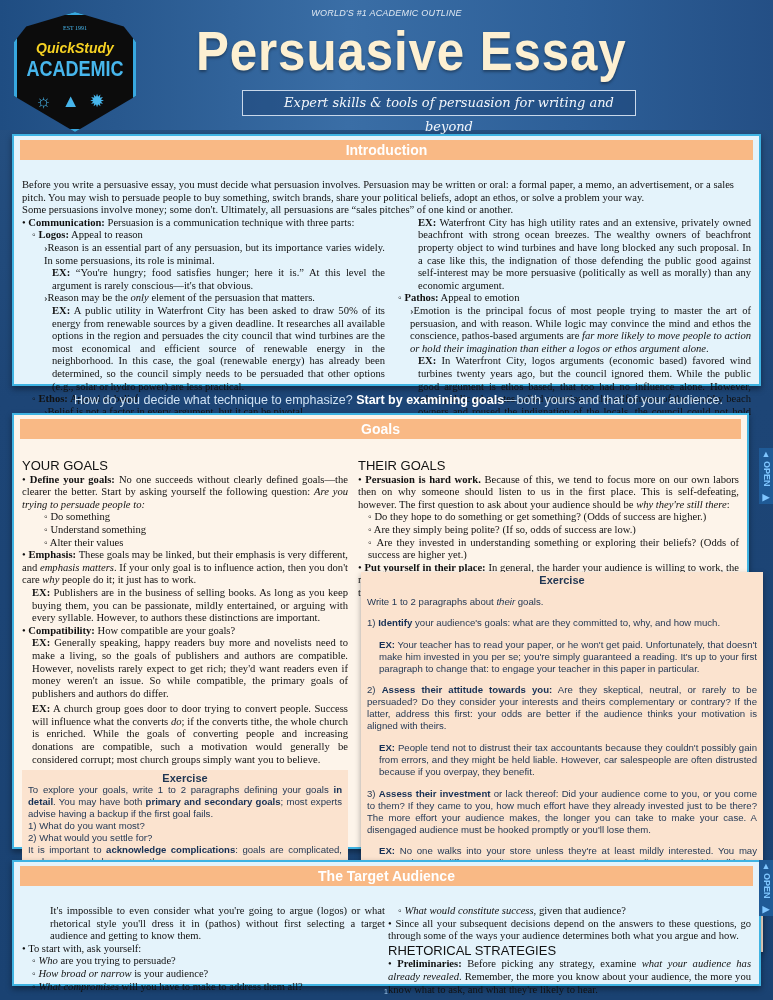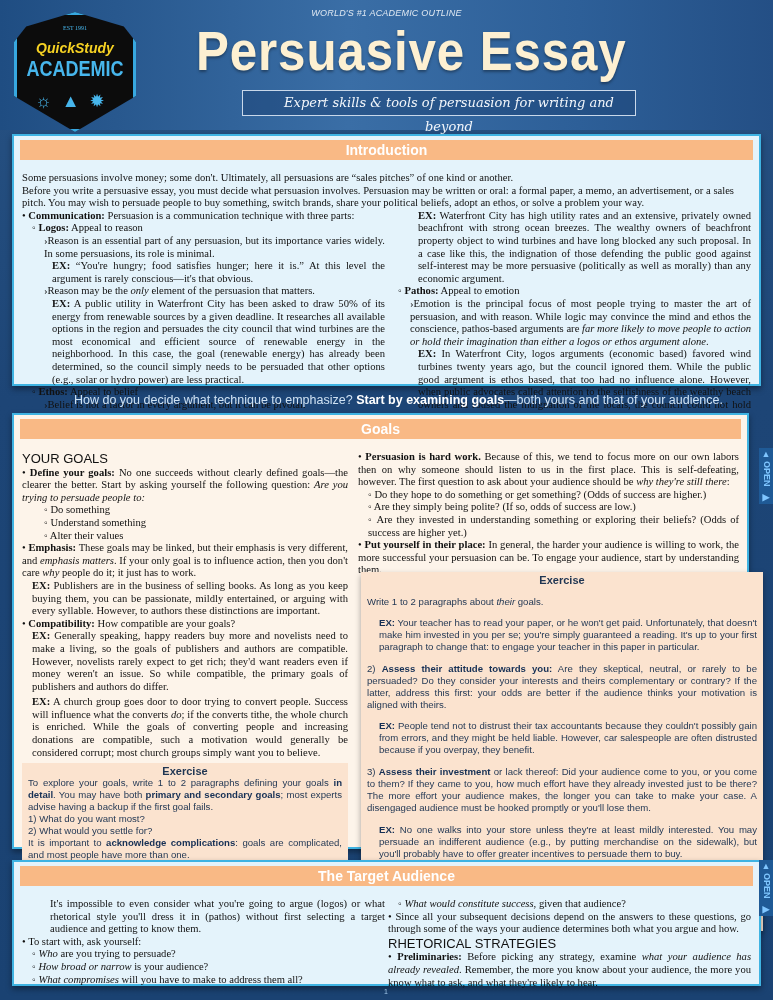--- a/index.html
+++ b/index.html
@@ -23,21 +23,21 @@
     clip-path: polygon(10% 12%,50% 0,90% 12%,100% 25%,100% 70%,50% 100%,0 70%,0 25%); }
   .logo-qs { position:absolute; left:0; width:122px; top:28px; text-align:center; font-family:"Liberation Sans",sans-serif;
     font-weight:bold; font-style:italic; font-size:14px; color:#f6d223; }
   .logo-ac { position:absolute; left:0; width:122px; top:44px; text-align:center; font-family:"Liberation Sans",sans-serif;
     font-weight:bold; font-size:22px; color:#47b6ec; transform:scaleX(.82); }
   .logo-est { position:absolute; left:0; width:122px; top:13px; text-align:center; font-size:6px; color:#47b6ec; }
   .logo-icons { position:absolute; left:0; width:122px; top:78px; text-align:center; font-size:18px; color:#47b6ec; letter-spacing:10px; }
 
   .panel { position:absolute; background:#e4f3fb; border:2px solid #3fb3e2; box-shadow:0 3px 6px rgba(0,0,0,.4); }
   .panel-head { background:#f9b985; color:#fff; font-family:"Liberation Sans",sans-serif; font-weight:bold;
-    font-size:14px; text-align:center; height:20px; line-height:20px; margin:4px 6px 12px 6px; }
+    font-size:14px; text-align:center; height:20px; line-height:20px; margin:4px 6px 19px 6px; }
   .txt { font-size:10.6px; line-height:12.6px; }
   .txt p { margin:0; }
   .b { font-weight:bold; } .i { font-style:italic; }
   .ind1 { padding-left:10px; } .ind2 { padding-left:22px; } .ind3 { padding-left:30px; }
   .intro { left:12px; top:134px; width:745px; height:248px; }
   .intro-body { padding:0 8px; }
   .cols { display:flex; gap:3px; }
   .col { flex:1; text-align:justify; }
   .prompt { position:absolute; left:12px; width:773px; top:393px; text-align:center; font-family:"Liberation Sans",sans-serif;
     font-size:12.5px; color:#cfe2f3; }
@@ -65,22 +65,22 @@
     <div class="logo-est">EST 1991</div>
     <div class="logo-qs">QuickStudy</div>
     <div class="logo-ac">ACADEMIC</div>
     <div class="logo-icons"><span>☼</span><span>▲</span><span>✹</span></div>
   </div>
 </div>
 
 <div class="panel intro">
   <div class="panel-head">Introduction</div>
   <div class="intro-body txt">
+    <p>Before you write a persuasive essay, you must decide what persuasion involves. Persuasion may be written or oral: a formal paper, a memo, an advertisement, or a sales pitch. You may wish to persuade people to buy something, switch brands, share your political beliefs, adopt an ethos, or solve a problem your way.</p>
     <p>Some persuasions involve money; some don't. Ultimately, all persuasions are “sales pitches” of one kind or another.</p>
-    <p>Before you write a persuasive essay, you must decide what persuasion involves. Persuasion may be written or oral: a formal paper, a memo, an advertisement, or a sales pitch. You may wish to persuade people to buy something, switch brands, share your political beliefs, adopt an ethos, or solve a problem your way.</p>
     <div class="cols">
       <div class="col">
         <p>• <span class="b">Communication:</span><span> Persuasion is a communication technique with three parts:</span></p>
         <p class="ind1">◦ <span class="b">Logos:</span><span> Appeal to reason</span></p>
         <p class="ind2">›Reason is an essential part of any persuasion, but its importance varies widely. In some persuasions, its role is minimal.</p>
         <p class="ind3"><span class="b">EX:</span><span> “You're hungry; food satisfies hunger; here it is.” At this level the argument is rarely conscious—it's that obvious.</span></p>
         <p class="ind2"><span>›Reason may be the </span><span class="i">only</span><span> element of the persuasion that matters.</span></p>
         <p class="ind3"><span class="b">EX:</span><span> A public utility in Waterfront City has been asked to draw 50% of its energy from renewable sources by a given deadline. It researches all available options in the region and persuades the city council that wind turbines are the most economical and efficient source of renewable energy in the neighborhood. In this case, the goal (renewable energy) has already been determined, so the council simply needs to be persuaded that other options (e.g., solar or hydro power) are less practical.</span></p>
         <p class="ind1">◦ <span class="b">Ethos:</span><span> Appeal to belief</span></p>
         <p class="ind2">›Belief is not a factor in every argument, but it can be pivotal.</p>
@@ -113,32 +113,34 @@
       <p class="ind1" style="margin-top:3px"><span class="b">EX:</span><span> A church group goes door to door trying to convert people. Success will influence what the converts </span><span class="i">do</span><span>; if the converts tithe, the whole church is enriched. While the goals of converting people and increasing donations are compatible, such a motivation would generally be considered corrupt; most church groups simply want you to believe.</span></p>
       <div class="exbox" style="margin-top:4px">
         <div class="exh">Exercise</div>
         <p><span>To explore your goals, write 1 to 2 paragraphs defining your goals </span><b>in detail</b><span>. You may have both </span><b>primary and secondary goals</b><span>; most experts advise having a backup if the first goal fails.</span></p>
         <p>1)  What do you want most?</p>
         <p>2) What would you settle for?</p>
         <p><span>It is important to </span><b>acknowledge complications</b><span>: goals are complicated, and most people have more than one.</span></p>
       </div>
     </div>
     <div class="col">
+      <div class="gh">THEIR GOALS</div>
       <p>• <span class="b">Persuasion is hard work.</span><span> Because of this, we tend to focus more on our own labors then on why someone should listen to us in the first place. This is self-defeating, however. The first question to ask about your audience should be </span><span class="i">why they're still there</span><span>:</span></p>
       <p class="ind1">◦ <span>Do they hope to do something or get something? (Odds of success are higher.)</span></p>
       <p class="ind1">◦ <span>Are they simply being polite? (If so, odds of success are low.)</span></p>
       <p class="ind1">◦ <span>Are they invested in understanding something or exploring their beliefs? (Odds of success are higher yet.)</span></p>
       <p>• <span class="b">Put yourself in their place:</span><span> In general, the harder your audience is willing to work, the more successful your persuasion can be. To engage your audience, start by understanding them.</span></p>
     </div>
   </div>
 </div>
 
 <div class="exbox right-ex">
   <div class="exh">Exercise</div>
   <p><span>Write 1 to 2 paragraphs about </span><i>their</i><span> goals.</span></p>
+  <p><span>1)</span> <b>Identify</b><span> your audience's goals: what are they committed to, why, and how much.</span></p>
   <p style="padding-left:12px"><b>EX:</b><span> Your teacher has to read your paper, or he won't get paid. Unfortunately, that doesn't make him invested in you per se; you're simply guaranteed a reading. It's up to your first paragraph to change that: to engage your teacher in this paper in particular.</span></p>
   <p><span>2)</span> <b>Assess their attitude towards you:</b><span> Are they skeptical, neutral, or rarely to be persuaded? Do they consider your interests and theirs complementary or contrary? If the latter, address this first: your odds are better if the audience thinks your motivation is aligned with theirs.</span></p>
   <p style="padding-left:12px"><b>EX:</b><span> People tend not to distrust their tax accountants because they couldn't possibly gain from errors, and they might be held liable. However, car salespeople are often distrusted because if you overpay, they benefit.</span></p>
   <p><span>3)</span> <b>Assess their investment</b><span> or lack thereof: Did your audience come to you, or you come to them? If they came to you, how much effort have they already invested just to be there? The more effort your audience makes, the longer you can take to make your case. A disengaged audience must be hooked promptly or you'll lose them.</span></p>
   <p style="padding-left:12px"><b>EX:</b><span> No one walks into your store unless they're at least mildly interested. You may persuade an indifferent audience (e.g., by putting merchandise on the sidewalk), but you'll probably have to offer greater incentives to persuade them to buy.</span></p>
   <p style="padding-left:12px">Remember, many persuasions are won or lost before a single word is uttered. It is possible to persuade even a hostile audience—but given the odds, you might be better off seeking a more receptive group. Generally, no one attempts to persuade a hostile audience unless they have no choice or the rewards justify the risk.</p>
 </div>
 
 <div class="panel audience">
   <div class="panel-head">The Target Audience</div>

